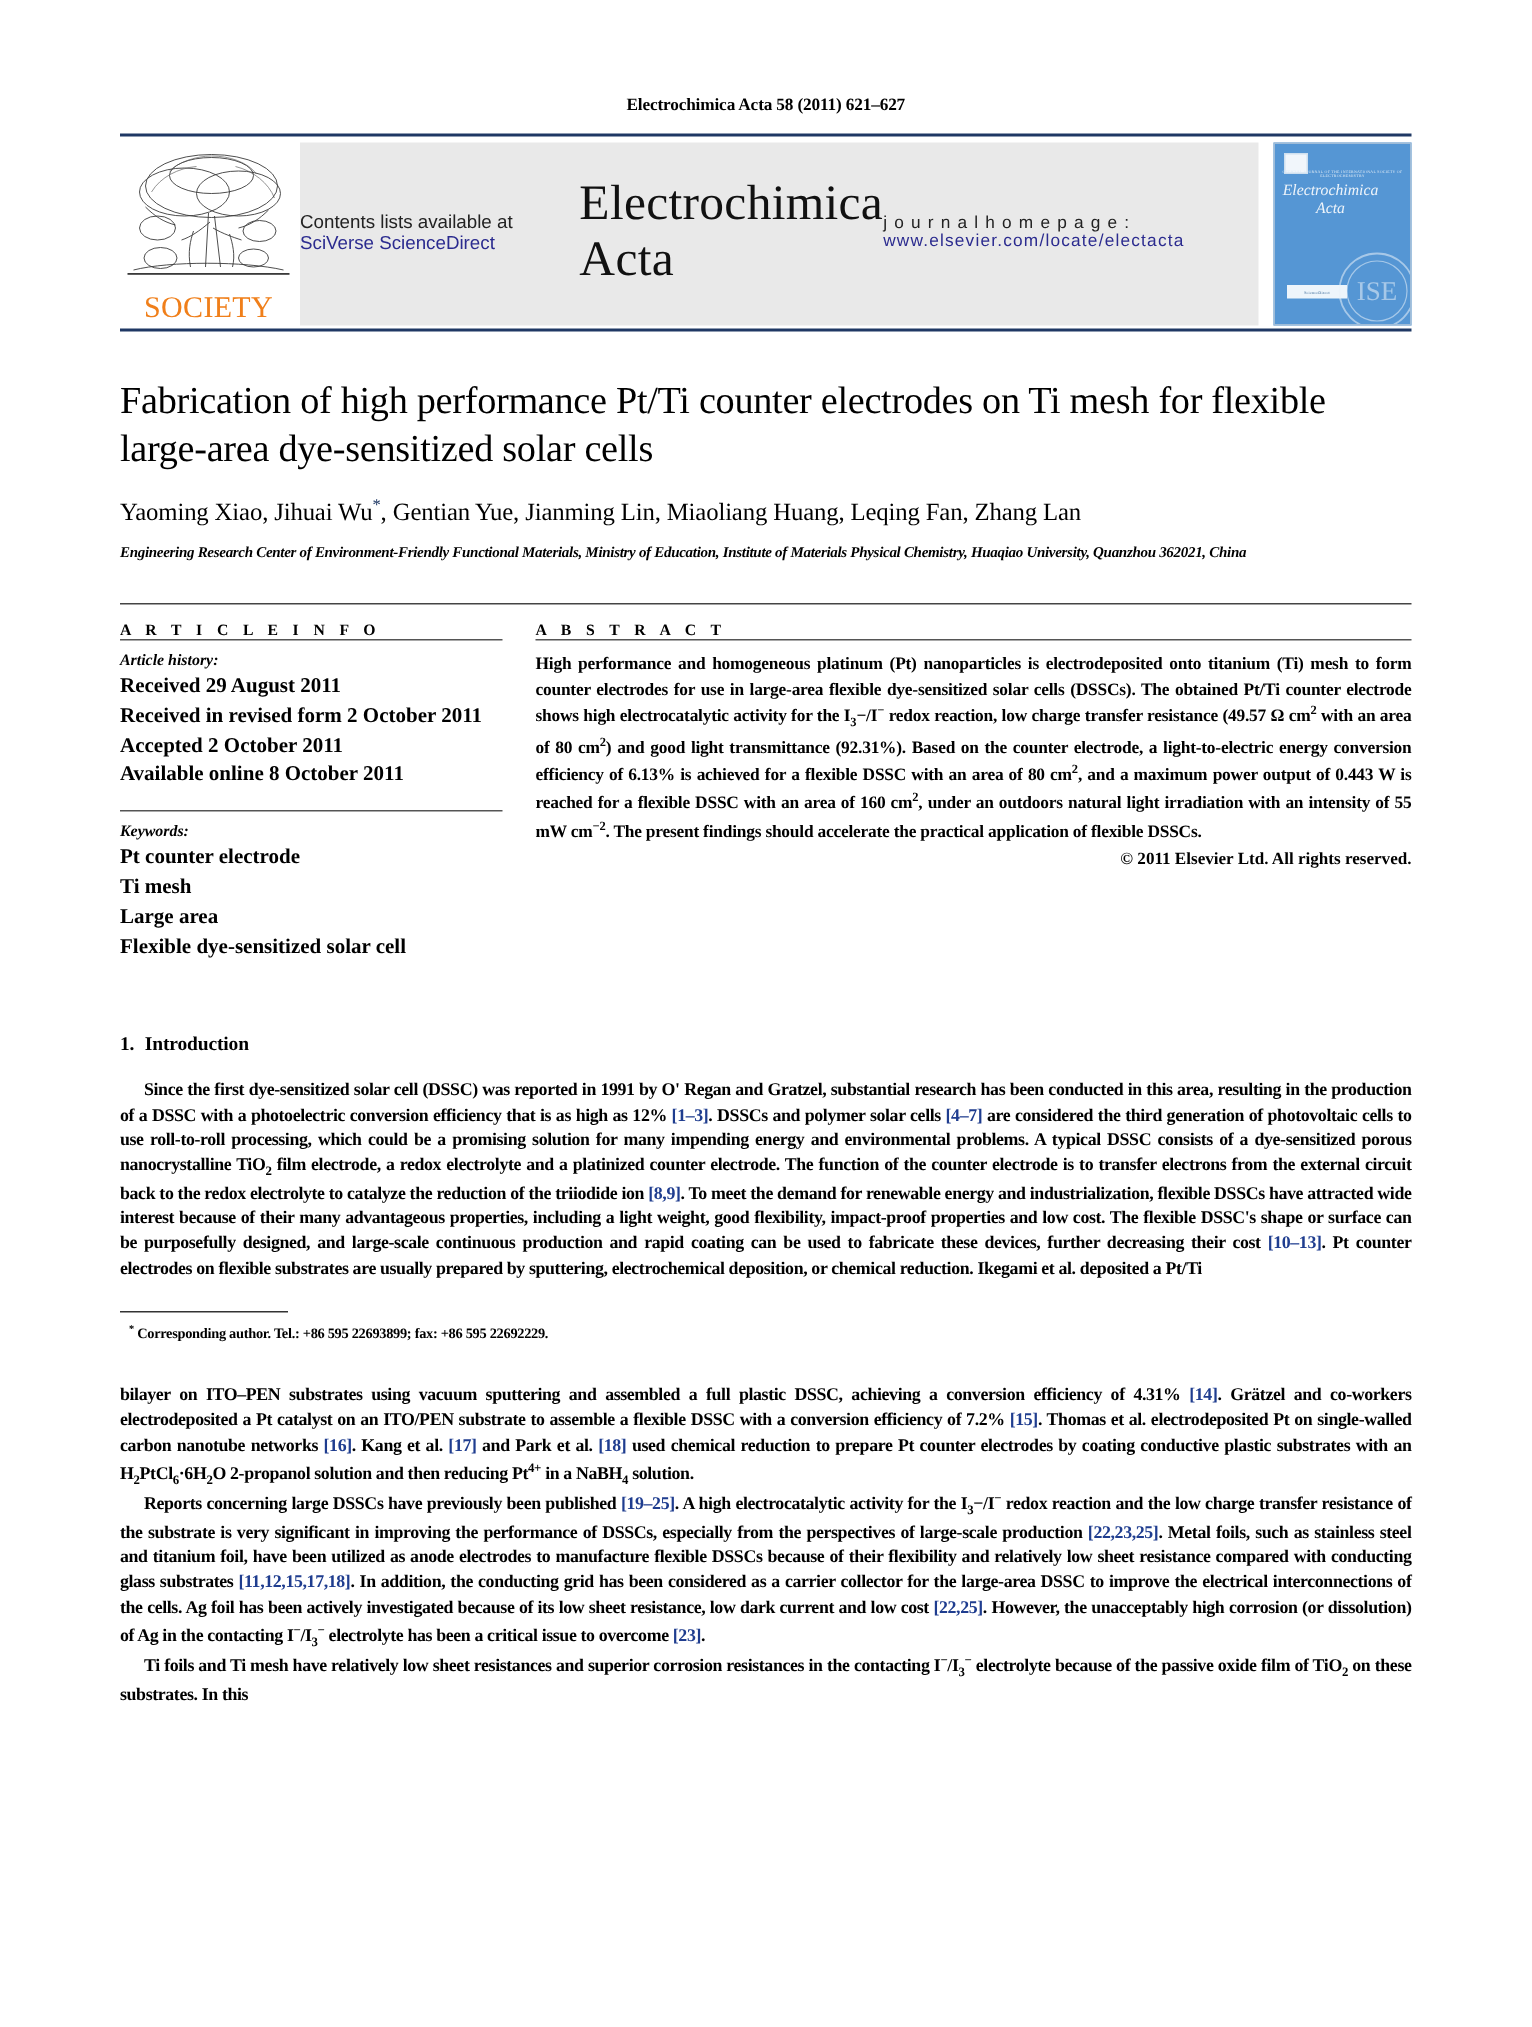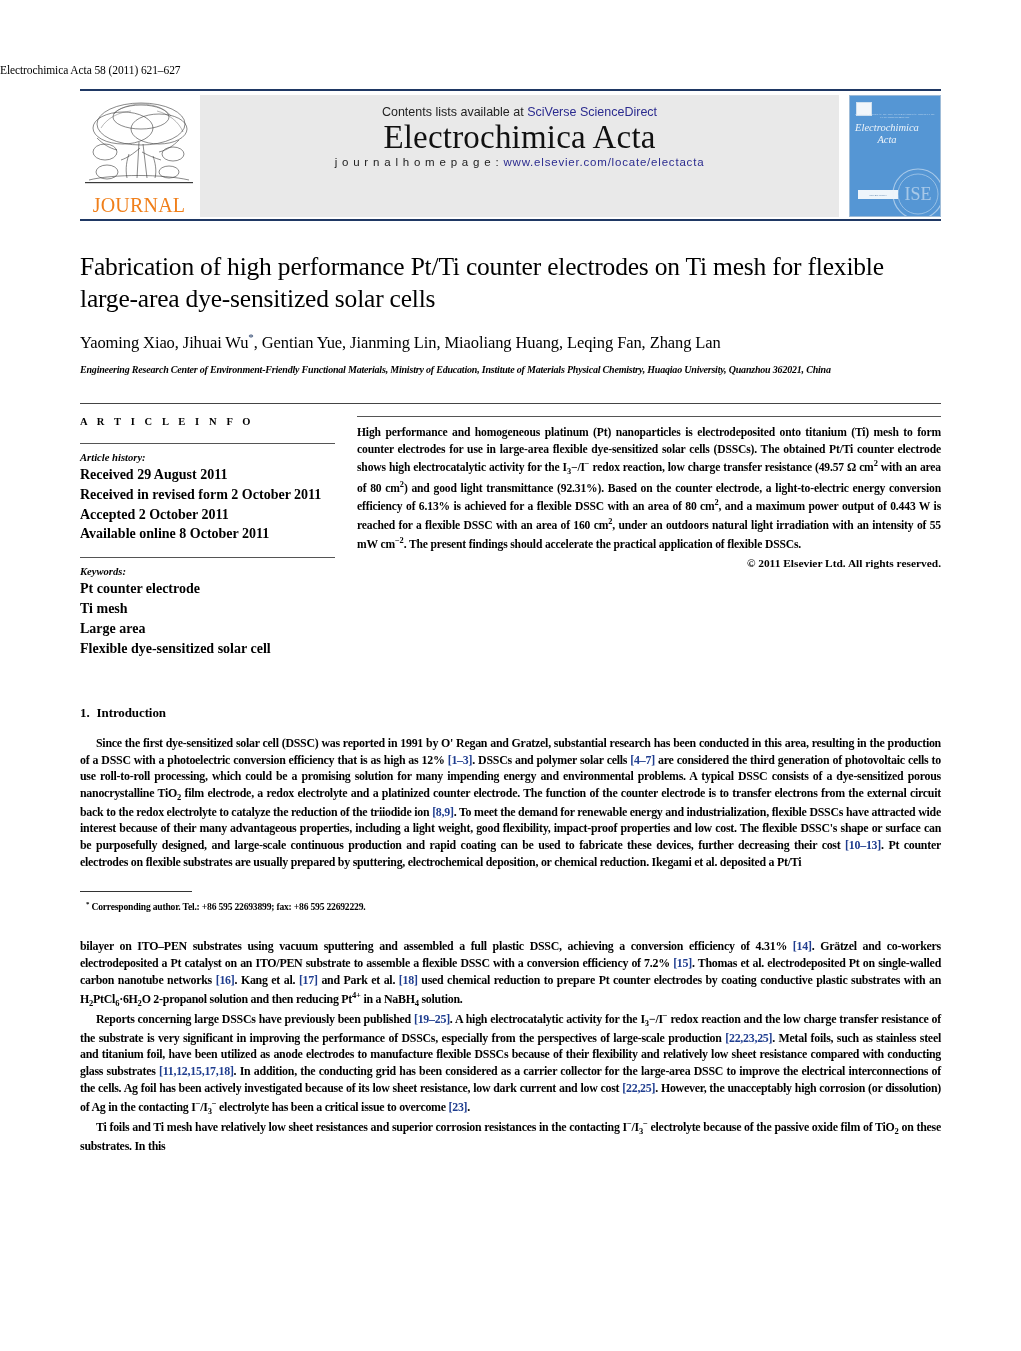--- a/index.html
+++ b/index.html
@@ -10,23 +10,23 @@
     background: #ffffff;
     font-family: "Liberation Serif", "DejaVu Serif", serif;
     color: #000000;
     position: relative;
     overflow: hidden;
   }
   .page { position: relative; width: 1021px; height: 1351px; padding: 0; }
 
   
   .runhead {
-    text-align: left;
+    text-align: center;
     font-size: 11.5px;
-    font-weight: normal;
+    font-weight: bold;
     letter-spacing: -0.1px;
     padding-top: 64px;
   }
 
   
   .masthead-wrap {
     margin: 13px 80px 0 80px;
     border-top: 2.2px solid #1f3864;
     position: relative;
   }
@@ -51,21 +51,21 @@
     font-size: 20px;
     letter-spacing: 0.2px;
     color: #F07F1A;
     line-height: 1;
     margin-top: 1px;
   }
   .contents-box {
     flex: 1 1 auto;
     background: #e9e9e9;
     display: flex;
-    flex-direction: column;
+    flex-direction: row;
     align-items: center;
     padding: 10px 0 12px 0;
     margin-left: 2px;
   }
   .contents-line {
     font-family: "Liberation Sans", sans-serif;
     font-size: 12.5px;
     color: #222;
   }
   .contents-line .sd { color: #2b2b8f; }
@@ -149,21 +149,21 @@
     padding-top: 12px;
     display: flex;
     gap: 22px;
   }
   .col-info { flex: 0 0 255px; }
   .col-abs  { flex: 1 1 auto; }
   .sec-head {
     font-size: 10.5px;
     font-weight: bold;
     letter-spacing: 3.6px;
-    margin-bottom: 16px;
+    margin-bottom: 0;
   }
   .rule { border-top: 0.8px solid #555; margin: 0 0 8px 0; }
   .info-sub { font-size: 10.6px; font-style: italic; font-weight: bold; margin: 0 0 2px 0; }
   .info-line { font-size: 14px; font-weight: bold; line-height: 1.42; }
   .info-gap { height: 13px; }
   .abstract-text {
     font-size: 11.6px;
     font-weight: bold;
     line-height: 1.45;
     text-align: justify;
@@ -244,21 +244,21 @@
             <ellipse cx="86" cy="74" rx="10" ry="6"></ellipse>
             <path d="M46 56 C44 62 42 70 44 80 M70 58 C72 64 74 72 72 80"></path>
           </g>
           <g stroke="#555" stroke-width="0.5" fill="none" opacity="0.85">
             <path d="M30 16 C36 10 48 6 58 6 C70 6 82 10 88 18"></path>
             <path d="M18 30 C24 20 36 14 48 13"></path>
             <path d="M100 34 C96 24 86 16 74 13"></path>
           </g>
           <rect x="2" y="84" width="108" height="1.2" fill="#3a3a3a"></rect>
         </svg>
-        <div class="elsevier-word">JOURNAL</div>
+        <div class="elsevier-word">SOCIETY</div>
       </div>
 
       <div class="contents-box">
         <div class="contents-line">
           <span>Contents lists available at </span><span class="sd">SciVerse ScienceDirect</span>
         </div>
         <div class="journal-name">Electrochimica Acta</div>
         <div class="homepage">
           <span>j o u r n a l   h o m e p a g e :  </span><span class="url">www.elsevier.com/locate/electacta</span>
         </div>
@@ -307,20 +307,21 @@
       <div class="info-gap"></div>
       <div class="rule"></div>
       <div class="info-sub">Keywords:</div>
       <div class="info-line">Pt counter electrode</div>
       <div class="info-line">Ti mesh</div>
       <div class="info-line">Large area</div>
       <div class="info-line">Flexible dye-sensitized solar cell</div>
     </div>
 
     <div class="col-abs">
+      <div class="sec-head">A B S T R A C T</div>
       <div class="rule"></div>
       <div class="abstract-text"><span>High performance and homogeneous platinum (Pt) nanoparticles is electrodeposited onto titanium (Ti) mesh to form counter electrodes for use in large-area flexible dye-sensitized solar cells (DSSCs). The obtained Pt/Ti counter electrode shows high electrocatalytic activity for the I</span><sub>3</sub><span>−/I</span><sup>−</sup><span> redox reaction, low charge transfer resistance (49.57 Ω cm</span><sup>2</sup><span> with an area of 80 cm</span><sup>2</sup><span>) and good light transmittance (92.31%). Based on the counter electrode, a light-to-electric energy conversion efficiency of 6.13% is achieved for a flexible DSSC with an area of 80 cm</span><sup>2</sup><span>, and a maximum power output of 0.443 W is reached for a flexible DSSC with an area of 160 cm</span><sup>2</sup><span>, under an outdoors natural light irradiation with an intensity of 55 mW cm</span><sup>−2</sup><span>. The present findings should accelerate the practical application of flexible DSSCs.</span></div>
       <div class="copyline">© 2011 Elsevier Ltd. All rights reserved.</div>
     </div>
 
   </div>
 
   <div class="body-wrap">
 
     <div class="bcol">

